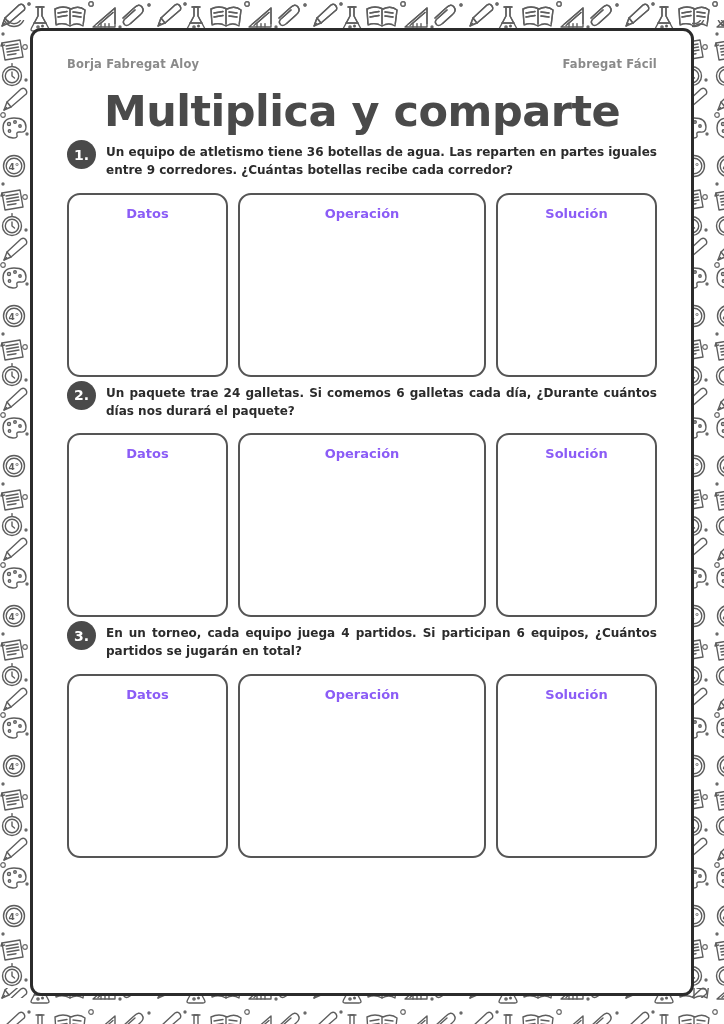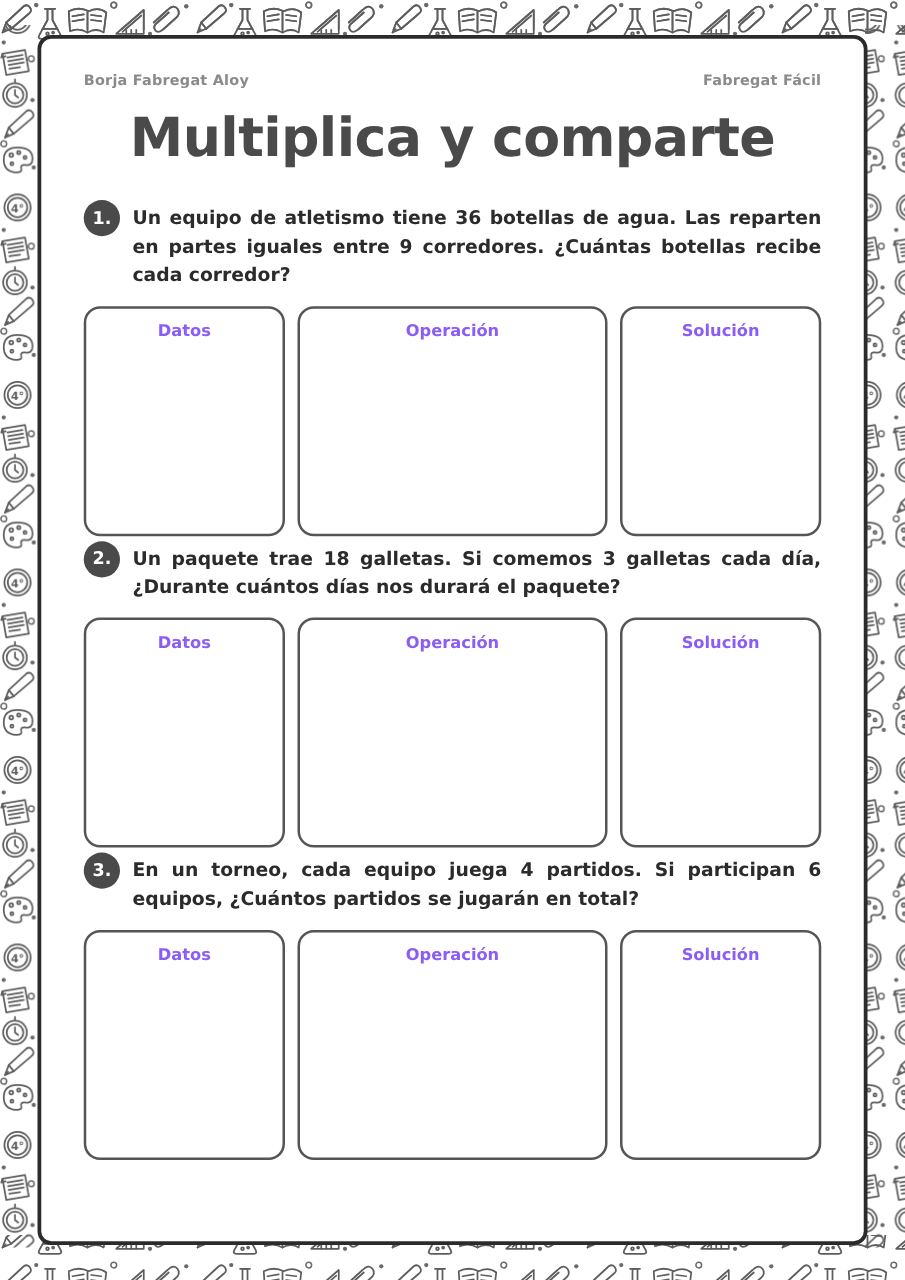--- a/index.html
+++ b/index.html
@@ -54,21 +54,21 @@
   }
 
   
   .page-title {
     text-align: center;
     font-size: 43px;
     font-weight: bold;
     color: #4a4a4a;
     letter-spacing: -0.5px;
     margin-top: 14px;
-    margin-bottom: 28px;
+    margin-bottom: 8px;
     line-height: 1.05;
   }
 
   
   .problem {
     margin-top: 6px;
   }
   .problem-head {
     display: flex;
     align-items: flex-start;
@@ -83,21 +83,21 @@
     color: #ffffff;
     font-size: 14px;
     font-weight: bold;
     display: flex;
     align-items: center;
     justify-content: center;
     margin-top: -2px;
   }
   .problem-text {
     flex: 1 1 auto;
-    font-size: 15px;
+    font-size: 12px;
     font-weight: bold;
     color: #2b2b2b;
     line-height: 1.52;
     text-align: justify;
     padding-top: 1px;
   }
 
   
   .boxes-row {
     display: flex;
@@ -273,21 +273,21 @@
       </div>
       <div class="answer-box solucion">
         <div class="box-label">Solución</div>
       </div>
     </div>
   </div>
 
   <div class="problem">
     <div class="problem-head">
       <div class="badge">2.</div>
-      <div class="problem-text">Un paquete trae 18 galletas. Si comemos 3 galletas cada día, ¿Durante cuántos días nos durará el paquete?</div>
+      <div class="problem-text">Un paquete trae 24 galletas. Si comemos 6 galletas cada día, ¿Durante cuántos días nos durará el paquete?</div>
     </div>
     <div class="boxes-row">
       <div class="answer-box datos">
         <div class="box-label">Datos</div>
       </div>
       <div class="answer-box operacion">
         <div class="box-label">Operación</div>
       </div>
       <div class="answer-box solucion">
         <div class="box-label">Solución</div>

